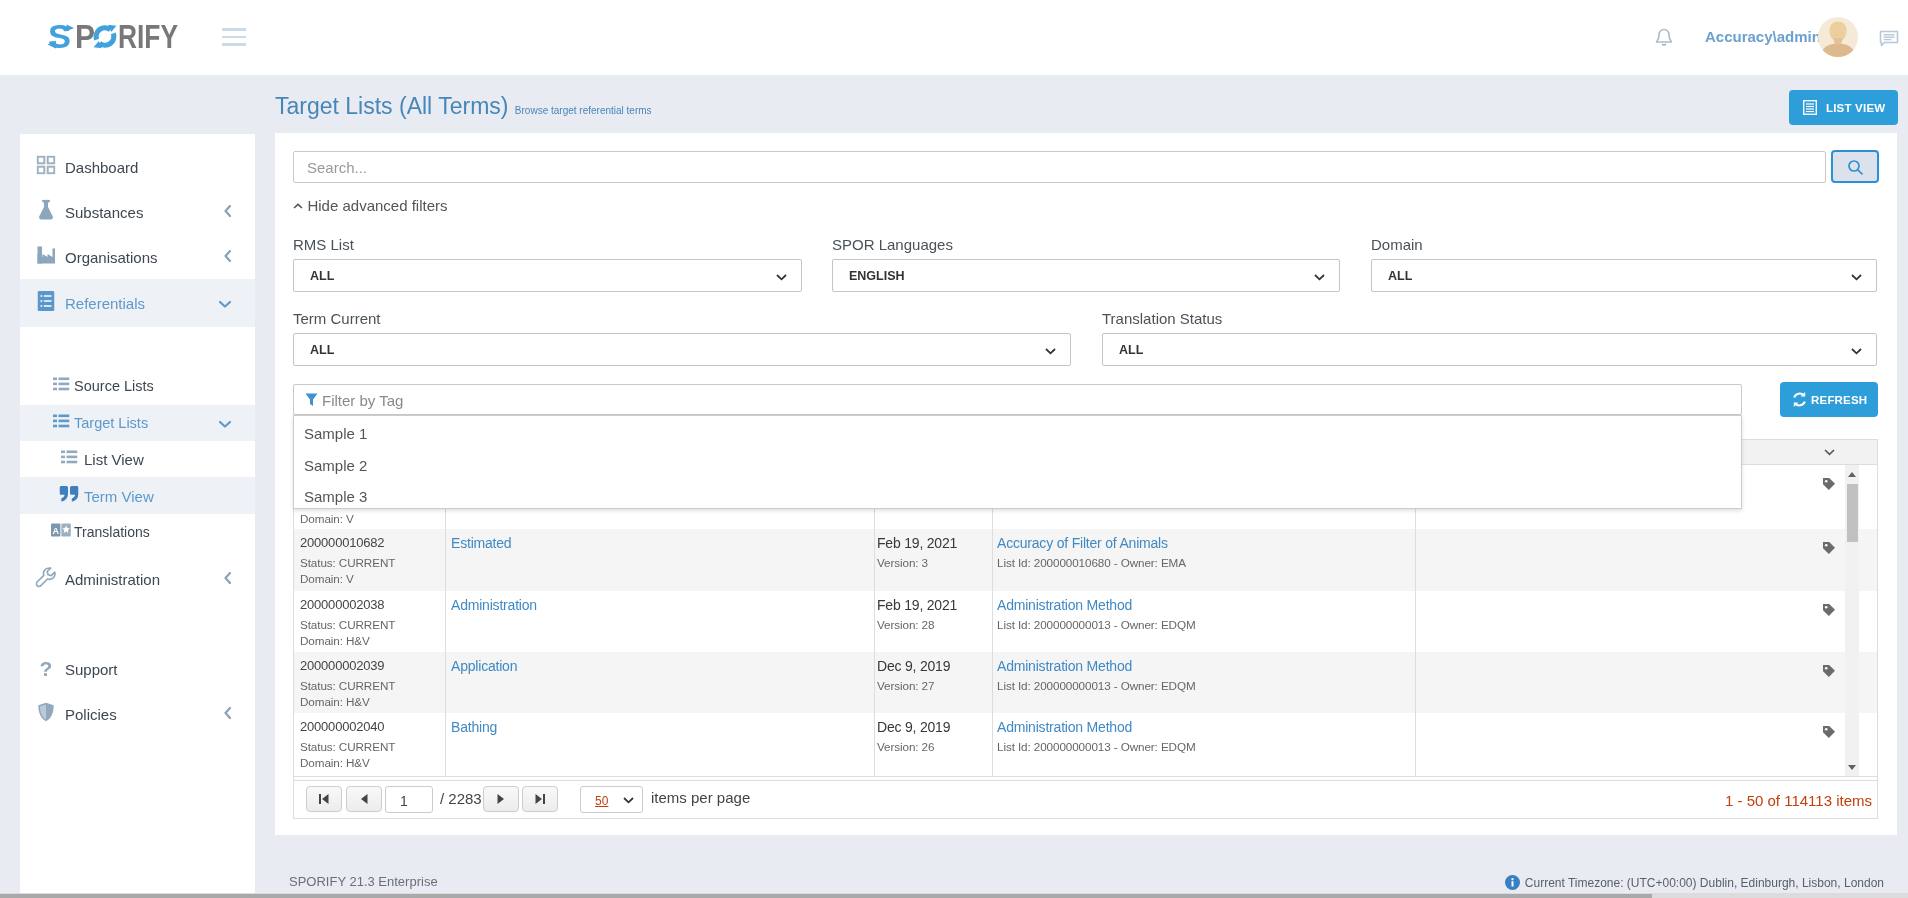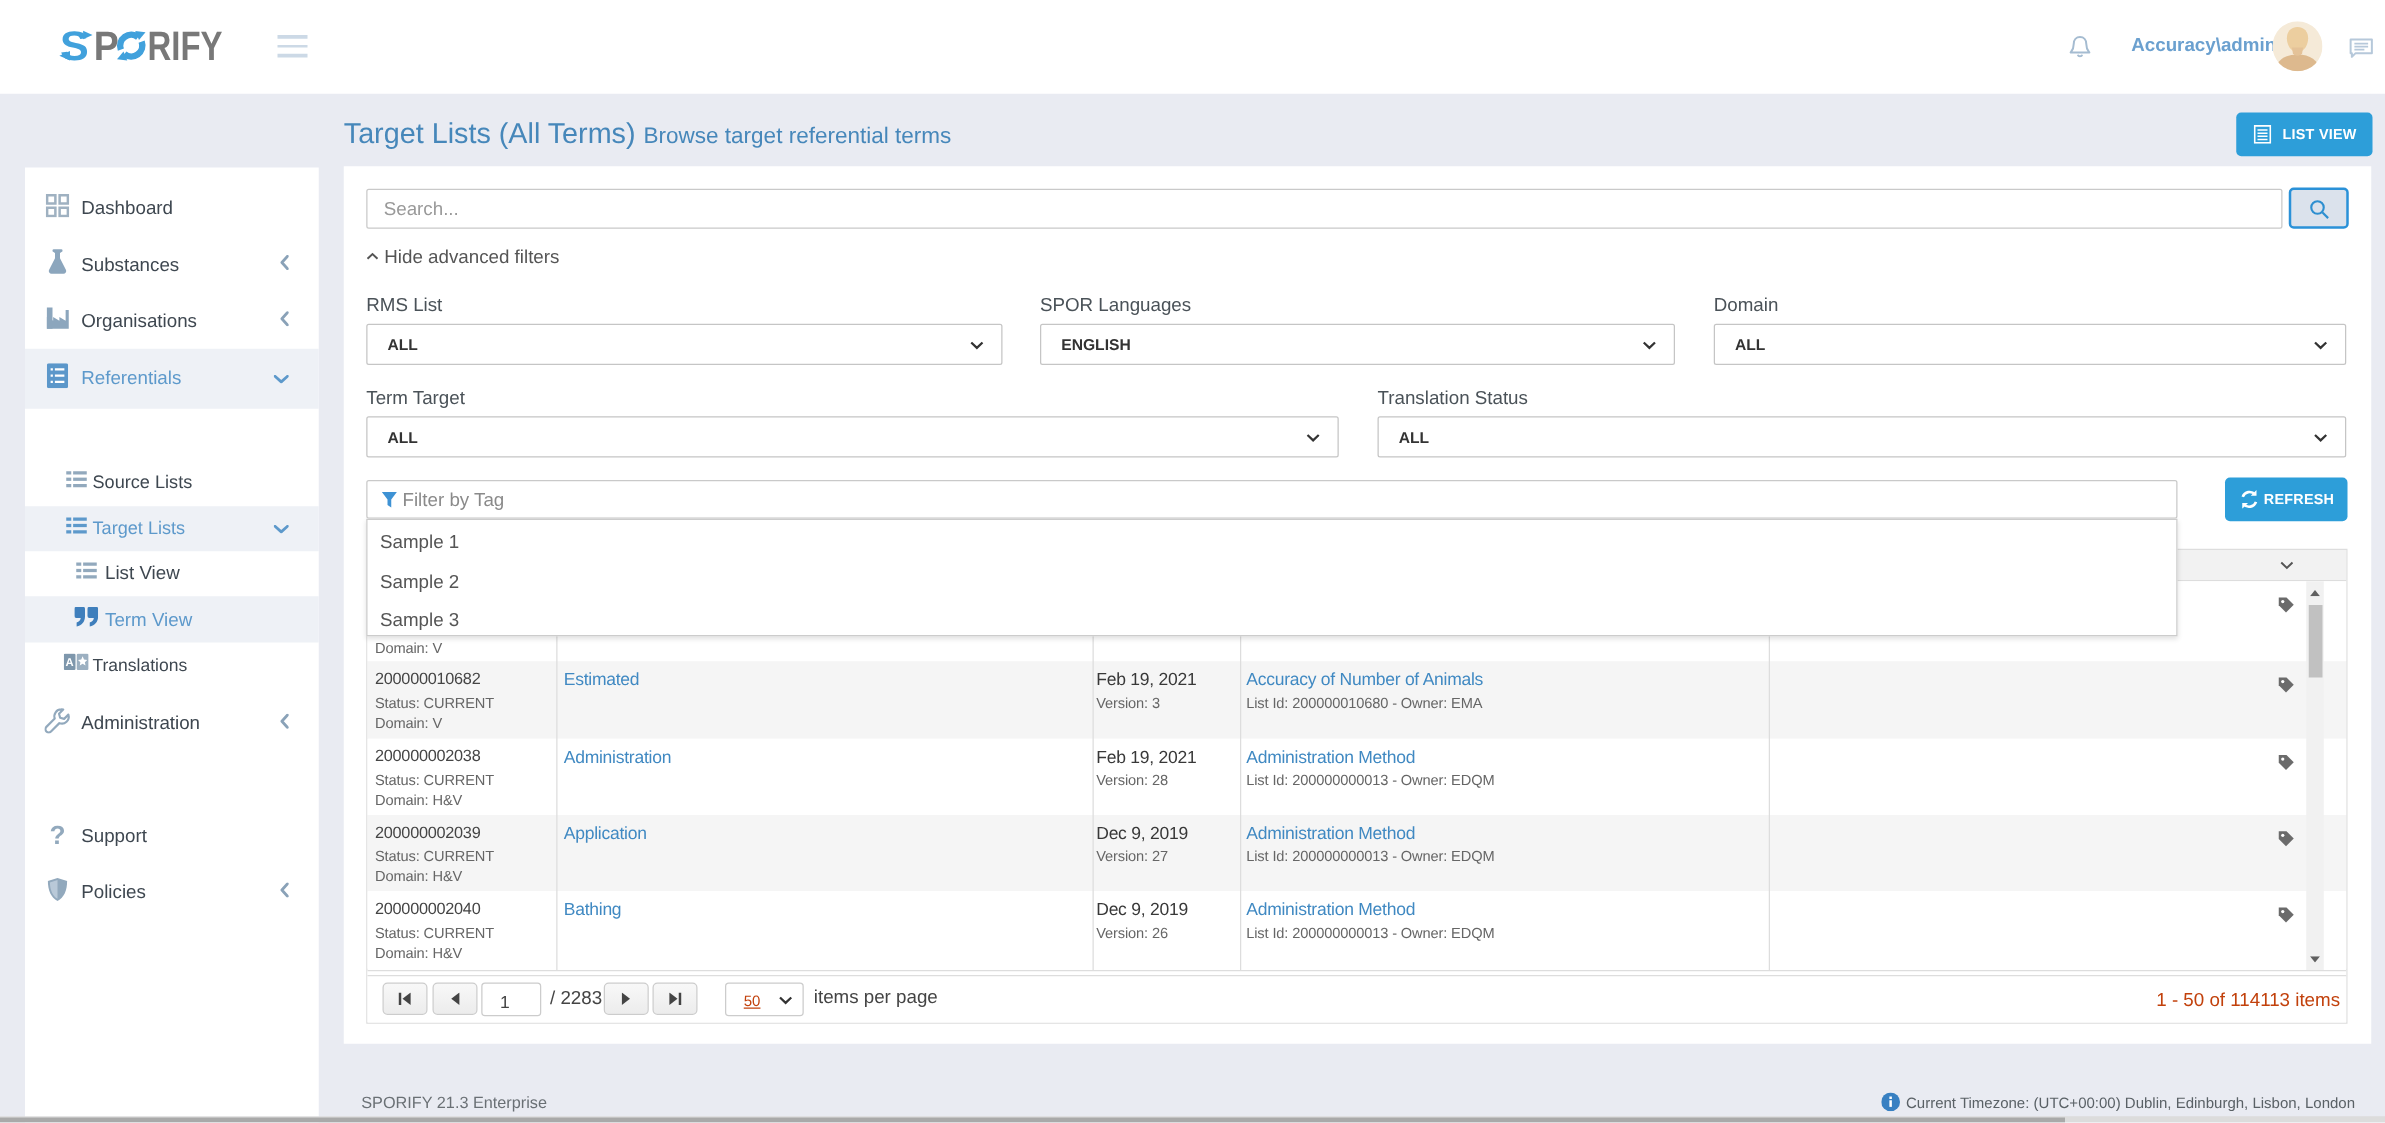--- a/index.html
+++ b/index.html
@@ -234,21 +234,21 @@
       <path d="M8.5 0.8 L 16.2 3.2 C 16.2 10.5 13.8 16.5 8.5 19.2 C 3.2 16.5 0.8 10.5 0.8 3.2 Z" fill="#92a9bd"></path>
       <path d="M8.5 2.5 L 8.5 17.5 C 4.6 15.3 2.6 10.6 2.4 4.4 Z" fill="#b9c9d8"></path>
     </svg></span>
     <span class="txt">Policies</span>
     <span class="chev"><svg width="7" height="12" viewBox="0 0 7 12">
           <path d="M6 1 L1.5 6 L6 11" fill="none" stroke="#8aa2b8" stroke-width="2.2" stroke-linecap="round" stroke-linejoin="round"></path>
         </svg></span>
   </div>
 </div>
 
-<div class="abs" style="left:275px; top:93px; font-size:23px; color:#4687ba;">Target Lists (All Terms) <span style="font-size:18px;">Browse target referential terms</span></div>
+<div class="abs" style="left:275px; top:93px; font-size:23px; color:#4687ba;">Target Lists (All Terms) <span style="font-size:10px;">Browse target referential terms</span></div>
 
 <div class="abs" style="left:1789px; top:90px; width:109px; height:35px; background:#2d9ed9; border-radius:4px; color:#fff;">
   <svg class="abs" style="left:14px; top:10px;" width="14" height="15" viewBox="0 0 14 15">
     <rect x="0.7" y="0.7" width="12.6" height="13.6" fill="none" stroke="#fff" stroke-width="1.4"></rect>
     <g stroke="#fff" stroke-width="1.2">
         <line x1="3" y1="4" x2="11" y2="4"></line>
         <line x1="3" y1="6.5" x2="11" y2="6.5"></line>
         <line x1="3" y1="9" x2="11" y2="9"></line>
         <line x1="3" y1="11.5" x2="11" y2="11.5"></line>
       </g>
@@ -291,21 +291,21 @@
         <path d="M1 1 L5.5 5.3 L10 1" fill="none" stroke="#333" stroke-width="1.8"></path>
       </svg></span>
   </div>
 <div class="sel" style="left:1371px; top:259px; width:506px;">
     <span class="v">ALL</span>
     <span class="c"><svg width="11" height="7" viewBox="0 0 11 7">
         <path d="M1 1 L5.5 5.3 L10 1" fill="none" stroke="#333" stroke-width="1.8"></path>
       </svg></span>
   </div>
 
-<div class="lbl" style="left:293px; top:310px;">Term Target</div>
+<div class="lbl" style="left:293px; top:310px;">Term Current</div>
 <div class="lbl" style="left:1102px; top:310px;">Translation Status</div>
 
 <div class="sel" style="left:293px; top:333px; width:778px;">
     <span class="v">ALL</span>
     <span class="c"><svg width="11" height="7" viewBox="0 0 11 7">
         <path d="M1 1 L5.5 5.3 L10 1" fill="none" stroke="#333" stroke-width="1.8"></path>
       </svg></span>
   </div>
 <div class="sel" style="left:1102px; top:333px; width:775px;">
     <span class="v">ALL</span>
@@ -346,21 +346,21 @@
         <circle cx="4.2" cy="4.2" r="1.3" fill="#fff"></circle>
       </svg>
   </div>
   <div class="abs" style="left:0; top:89px; width:1583px; height:62px; background:#f5f5f5;">
     <span class="abs t1" style="position:absolute;left:6px; top:6px;">200000010682</span>
     <span class="abs t2" style="position:absolute;left:6px; top:27px;">Status: CURRENT</span>
     <span class="abs t2" style="position:absolute;left:6px; top:43px;">Domain: V</span>
     <span class="abs cell-link" style="position:absolute;left:157px; top:6px;">Estimated</span>
     <span class="abs t3" style="position:absolute;left:583px; top:6px;">Feb 19, 2021</span>
     <span class="abs t2" style="position:absolute;left:583px; top:27px;">Version: 3</span>
-    <span class="abs cell-link" style="position:absolute;left:703px; top:6px;">Accuracy of Number of Animals</span>
+    <span class="abs cell-link" style="position:absolute;left:703px; top:6px;">Accuracy of Filter of Animals</span>
     <span class="abs t2" style="position:absolute;left:703px; top:27px;">List Id: 200000010680 - Owner: EMA</span>
     <svg class="abs" style="left:1528px; top:12px;" width="14" height="14" viewBox="0 0 14 14">
         <path d="M1 1 h6.2 L13 6.8 6.8 13 1 7.2 Z" fill="#6b6b6b"></path>
         <circle cx="4.2" cy="4.2" r="1.3" fill="#fff"></circle>
       </svg>
   </div>
   <div class="abs" style="left:0; top:151px; width:1583px; height:61px; background:#fff;">
     <span class="abs t1" style="position:absolute;left:6px; top:6px;">200000002038</span>
     <span class="abs t2" style="position:absolute;left:6px; top:27px;">Status: CURRENT</span>
     <span class="abs t2" style="position:absolute;left:6px; top:43px;">Domain: H&amp;V</span>

